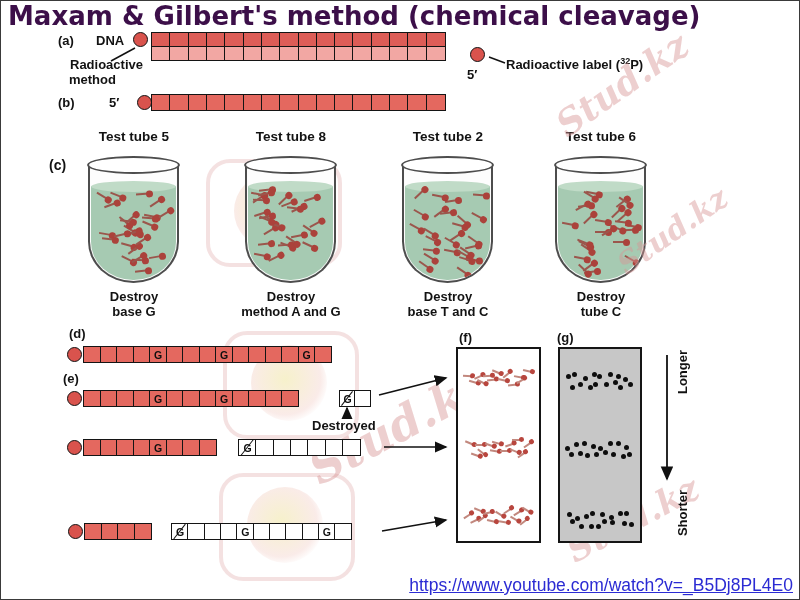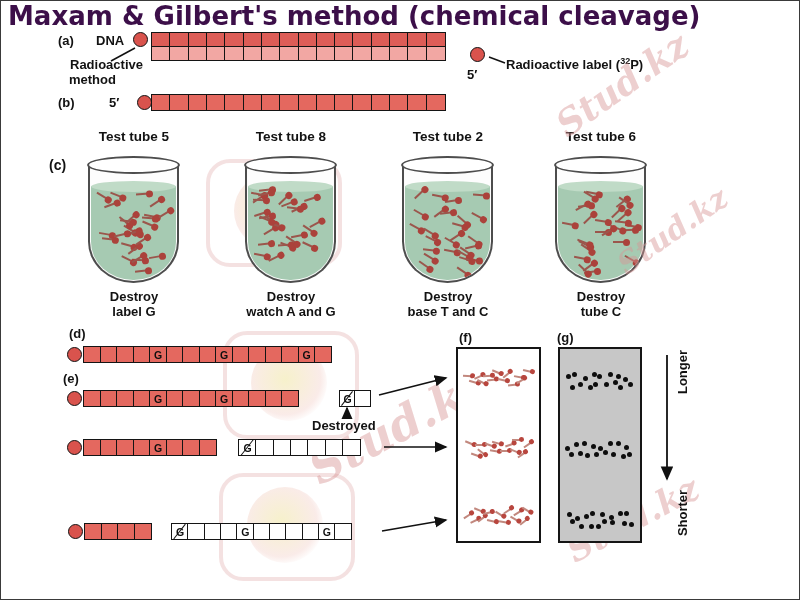--- a/index.html
+++ b/index.html
@@ -173,21 +173,21 @@
             <div class="stick" style="left: 50.6714px; top: 37.3933px; transform: rotate(23deg);"></div>
             <div class="stick" style="left: 22.5249px; top: 48.4933px; transform: rotate(-14deg);"></div>
             <div class="stick" style="left: 57.7561px; top: 16.1342px; transform: rotate(-34deg);"></div>
             <div class="stick" style="left: 43.9647px; top: 54.1381px; transform: rotate(-34deg);"></div>
             <div class="stick" style="left: 26.9965px; top: 33.9648px; transform: rotate(39deg);"></div>
           </div>
         </div>
       <div class="rim"></div>
     </div>
     <div class="tube-cap"><span>Destroy</span><br>
-    <span>label G</span></div>
+    <span>base G</span></div>
   </div>
 
   <div class="tube" style="left:243px;">
     <div class="tube-name">Test tube 8</div>
     <div class="beaker">
       <div class="bkbody">
           <div class="liquid">
             <div class="surface"></div>
             <div class="stick" style="left: 43.4214px; top: 22.412px; transform: rotate(-25deg);"></div>
             <div class="stick" style="left: 16.3456px; top: 32.8949px; transform: rotate(36deg);"></div>
@@ -213,21 +213,21 @@
             <div class="stick" style="left: 10.9078px; top: 31.7604px; transform: rotate(23deg);"></div>
             <div class="stick" style="left: 10.1583px; top: 7.0855px; transform: rotate(-14deg);"></div>
             <div class="stick" style="left: 54.1671px; top: 42.3114px; transform: rotate(34deg);"></div>
             <div class="stick" style="left: 28.9576px; top: 12.9927px; transform: rotate(-44deg);"></div>
             <div class="stick" style="left: 42.9847px; top: 48.8999px; transform: rotate(-12deg);"></div>
           </div>
         </div>
       <div class="rim"></div>
     </div>
     <div class="tube-cap"><span>Destroy</span><br>
-    <span>watch A and G</span></div>
+    <span>method A and G</span></div>
   </div>
 
   <div class="tube" style="left:400px;">
     <div class="tube-name">Test tube 2</div>
     <div class="beaker">
       <div class="bkbody">
           <div class="liquid">
             <div class="surface"></div>
             <div class="stick" style="left: 38.8px; top: 63.6386px; transform: rotate(11deg);"></div>
             <div class="stick" style="left: 4.06584px; top: 39.6153px; transform: rotate(29deg);"></div>
@@ -507,13 +507,14 @@
     </defs>
     <line x1="110" y1="60" x2="134" y2="47" stroke="#111" stroke-width="1.5"></line>
     <line x1="504" y1="62" x2="488" y2="56" stroke="#111" stroke-width="1.5"></line>
     <line x1="378" y1="394" x2="445" y2="377" stroke="#111" stroke-width="1.6" marker-end="url(#ah)"></line>
     <line x1="383" y1="446" x2="445" y2="446" stroke="#111" stroke-width="1.6" marker-end="url(#ah)"></line>
     <line x1="381" y1="530" x2="445" y2="519" stroke="#111" stroke-width="1.6" marker-end="url(#ah)"></line>
     <line x1="346" y1="418" x2="346" y2="407" stroke="#111" stroke-width="1.6" marker-end="url(#ah)"></line>
     <line x1="666" y1="354" x2="666" y2="478" stroke="#111" stroke-width="1.8" marker-end="url(#ah)"></line>
   </svg>
 
+  <a class="url" href="#">https://www.youtube.com/watch?v=_B5Dj8PL4E0</a>
 </div>
 
 </body></html>

